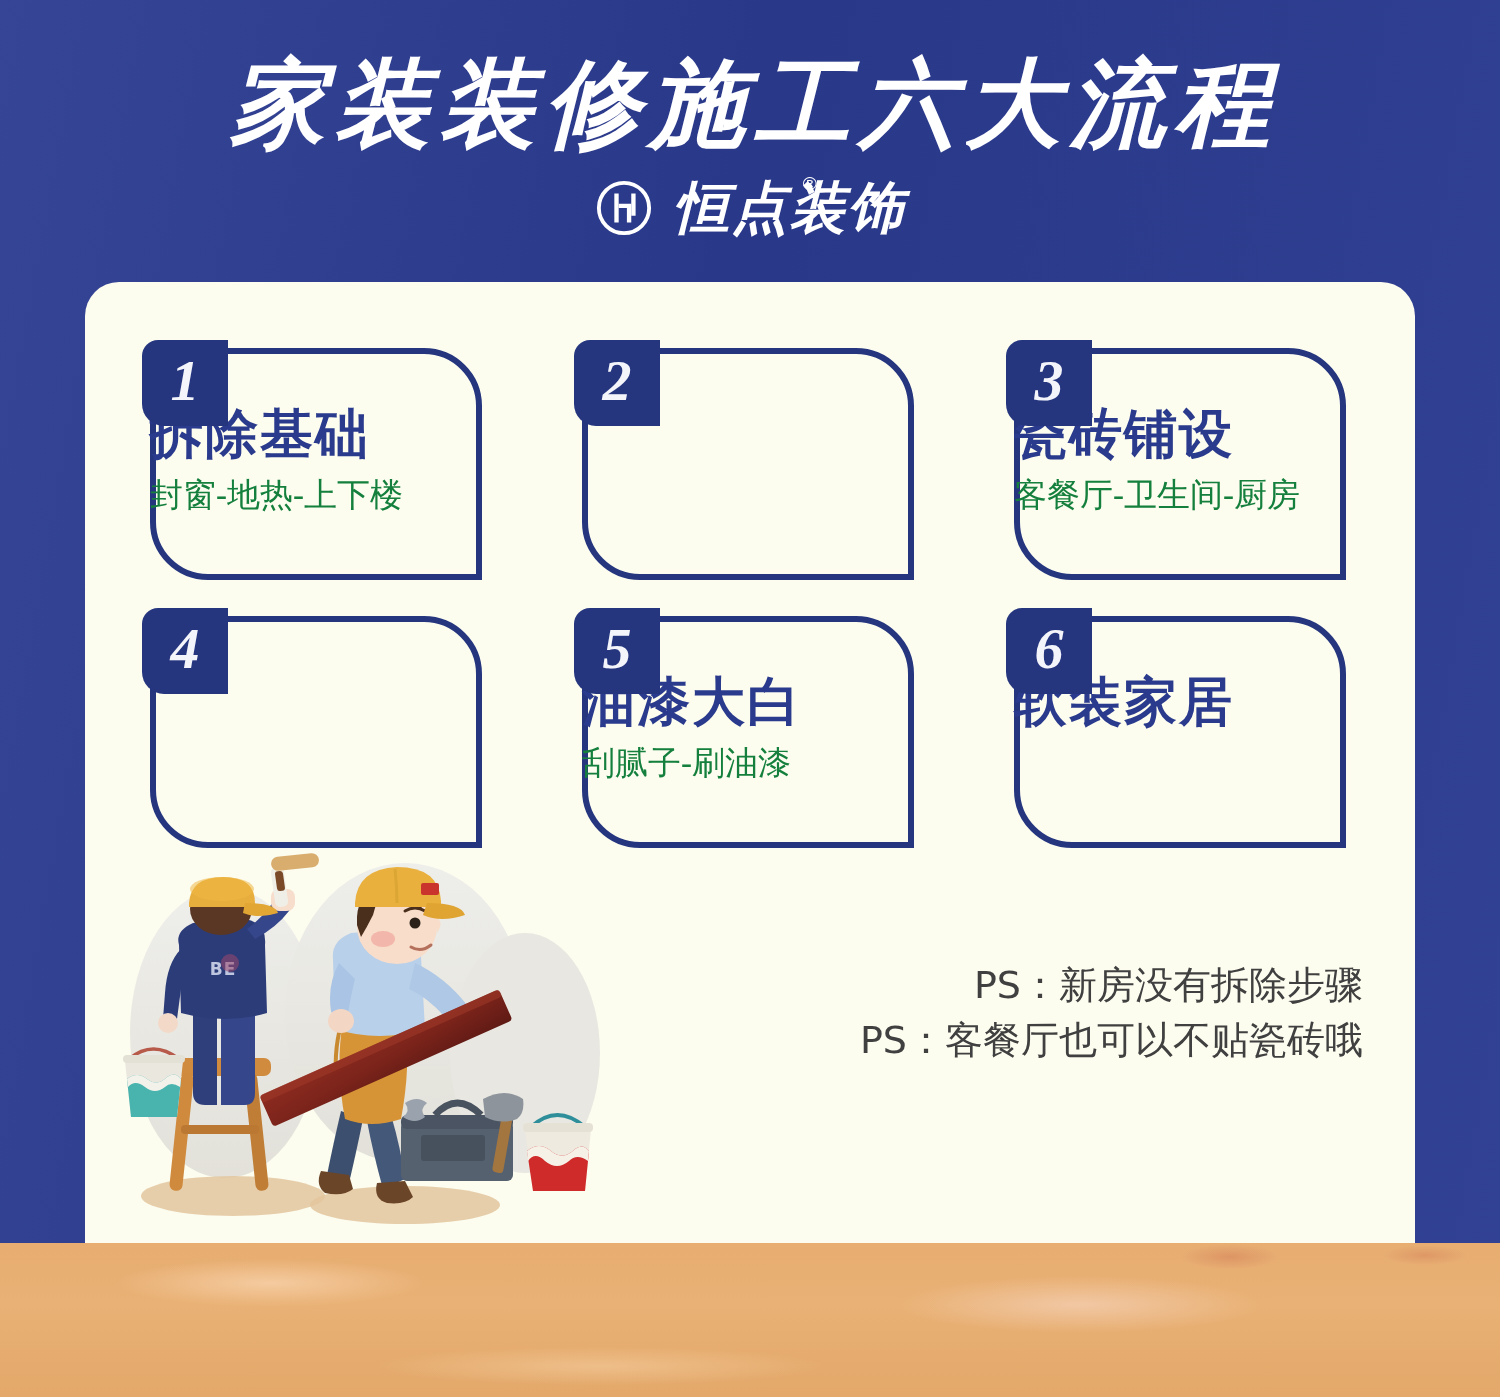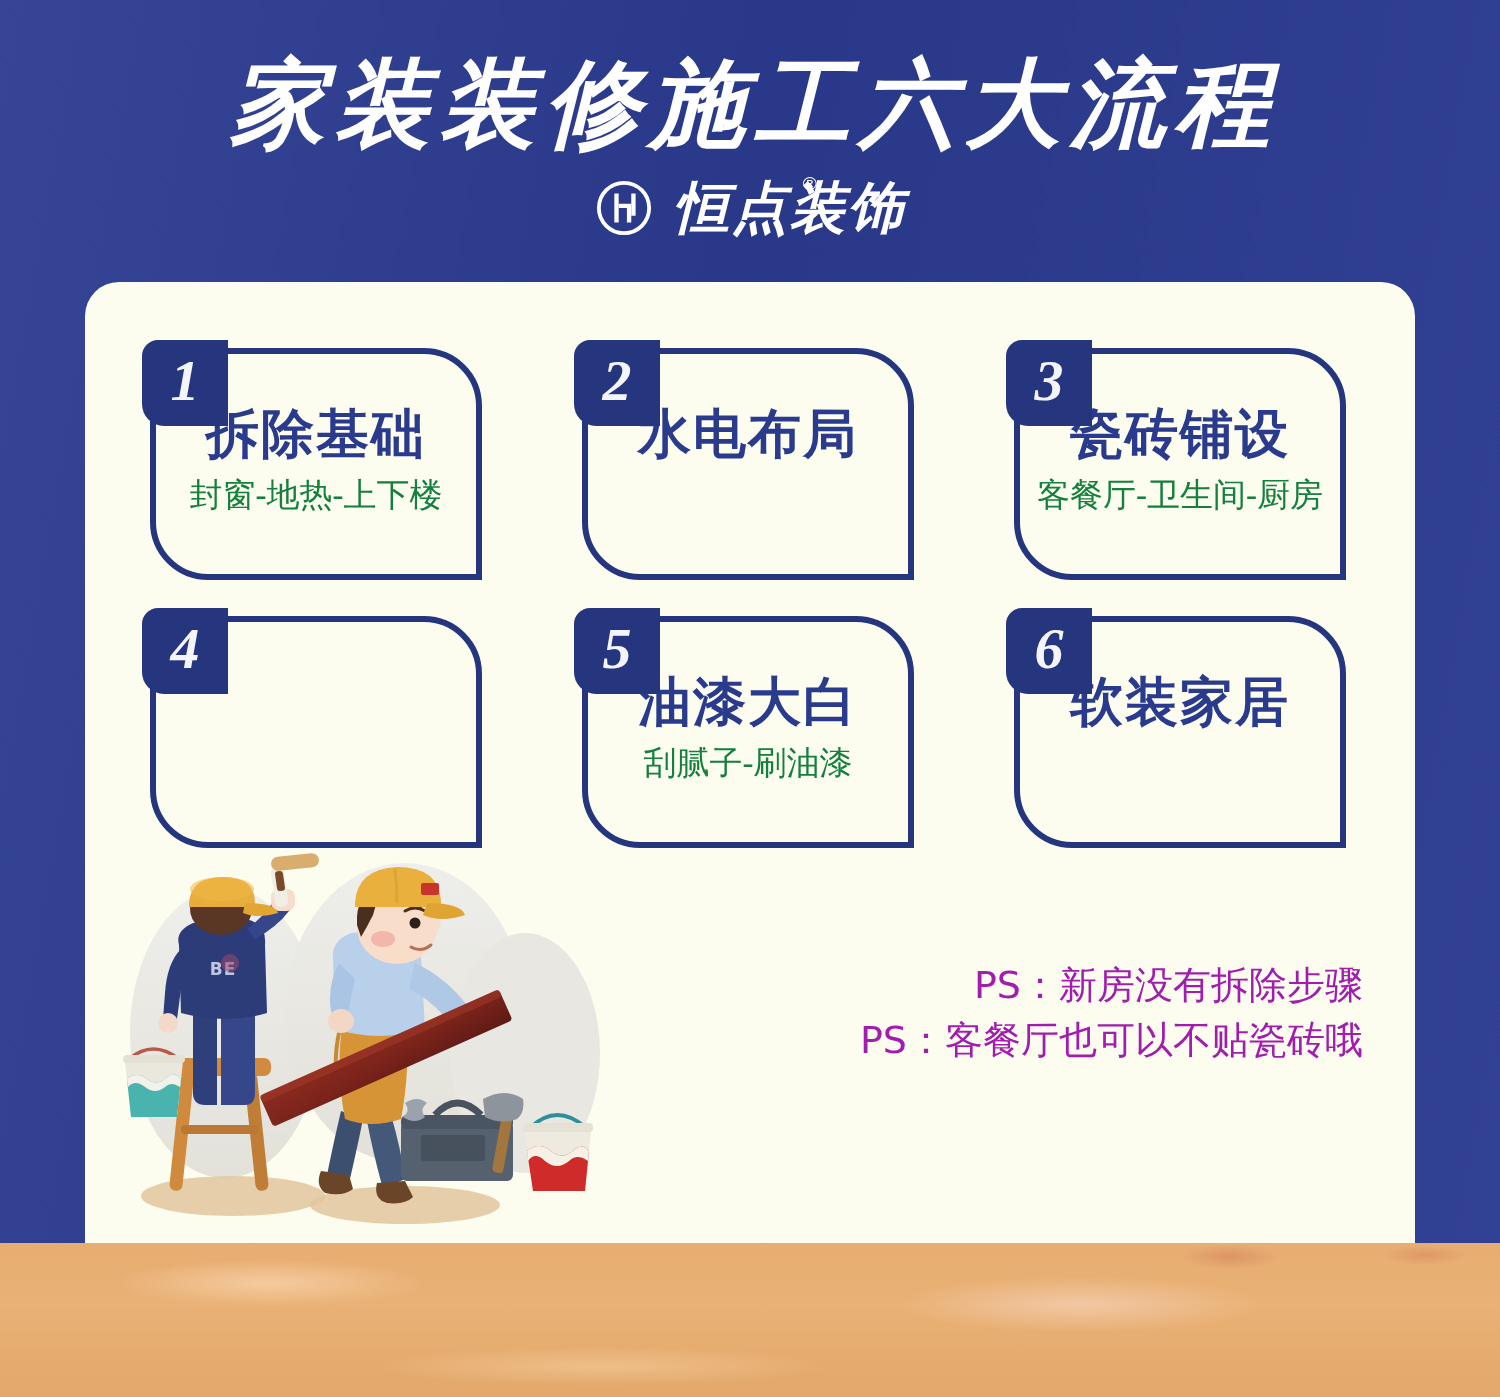--- a/index.html
+++ b/index.html
@@ -159,22 +159,21 @@
     color: #f4f5fb;
     transform: translateY(-2px);
   }
 
   .card-body {
     position: absolute;
     left: 0;
     right: 0;
     top: 58px;
     z-index: 2;
-    text-align: center;
-    padding: 0 12px;
+    padding: 0 0;
   }
 
   .card-title {
     font-family: "DejaVu Sans", "Liberation Sans", sans-serif;
     font-weight: bold;
     font-size: 53px;
     line-height: 1.04;
     letter-spacing: 2px;
     color: #2a3a8c;
     white-space: nowrap;
@@ -191,21 +190,21 @@
     white-space: nowrap;
   }
 
   
   .notes {
     position: absolute;
     right: 52px;
     top: 676px;
     text-align: right;
     font-family: "DejaVu Sans", "Liberation Sans", sans-serif;
-    color: #a21caf;
+    color: #404040;
   }
 
   .note-line {
     font-size: 38px;
     line-height: 1.46;
     white-space: nowrap;
     font-weight: normal;
   }
 
   
@@ -284,21 +283,20 @@
           <div class="card-sub">封窗-地热-上下楼</div>
         </div>
       </div>
 
       <div class="card">
         <div class="card-frame"></div>
         <div class="badge">
           <span class="badge-num">2</span>
         </div>
         <div class="card-body">
-          <div class="card-title">水电布局</div>
         </div>
       </div>
 
       <div class="card">
         <div class="card-frame"></div>
         <div class="badge">
           <span class="badge-num">3</span>
         </div>
         <div class="card-body">
           <div class="card-title">瓷砖铺设</div>

